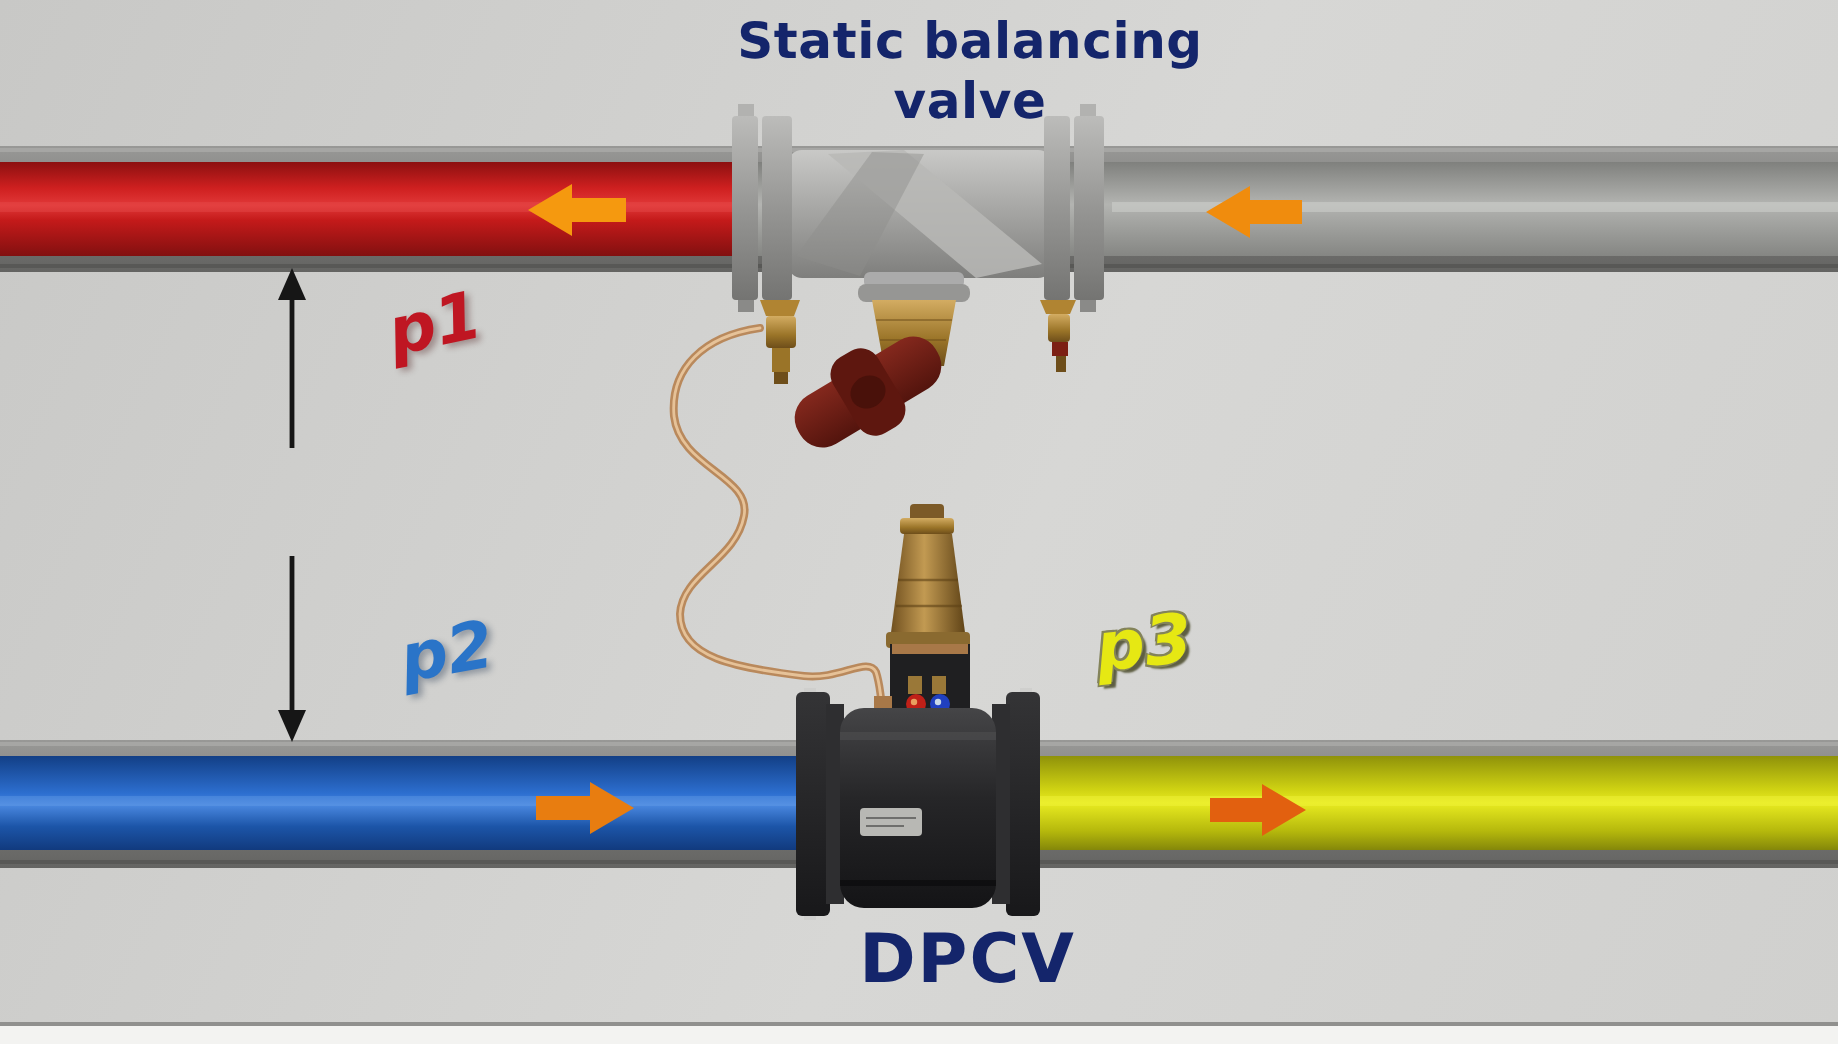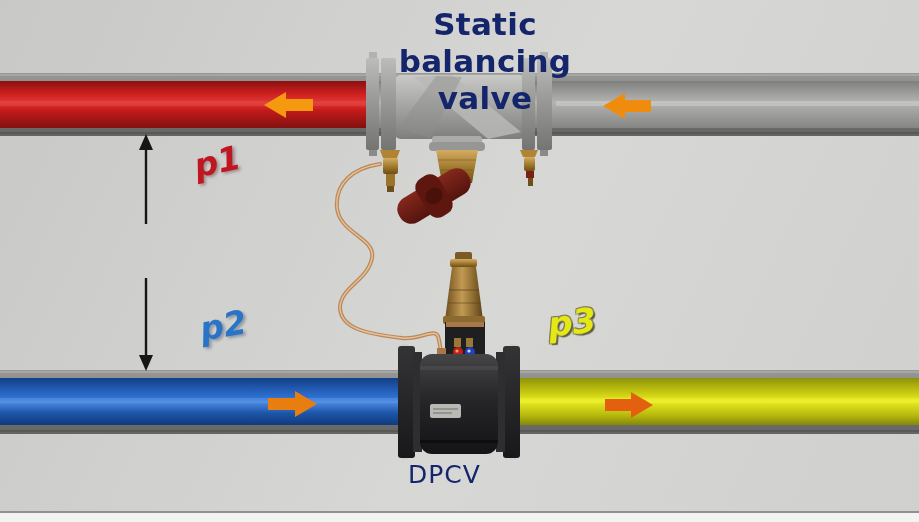--- a/index.html
+++ b/index.html
@@ -5,26 +5,26 @@
   html,body{margin:0;padding:0;background:#e9e9e7;}
   .stage{
     position:relative;width:919px;height:522px;overflow:hidden;
     background:linear-gradient(115deg,#c8c8c6 0%,#d7d7d5 55%,#d0d0ce 100%);
     font-family:"DejaVu Sans",sans-serif;
   }
   .stage svg{position:absolute;left:0;top:0;}
   .txt{position:absolute;white-space:nowrap;}
   .title{
     left:360px;top:6px;width:250px;text-align:center;white-space:normal;
-    font-size:31px;font-weight:bold;line-height:1.2;letter-spacing:.3px;
+    font-size:25px;font-weight:bold;line-height:1.2;letter-spacing:.3px;
     color:var(--title-text,#14256b);
   }
   .dpcv-label{
-    left:408px;top:460px;width:130px;text-align:left;
-    font-size:25px;font-weight:normal;letter-spacing:1px;
+    left:408px;top:460px;width:130px;text-align:right;
+    font-size:34px;font-weight:bold;letter-spacing:1px;
     color:var(--title-text,#14256b);
   }
   .hand{font-weight:bold;font-style:italic;}
   .p1{left:194px;top:142px;font-size:33px;color:var(--label-p1,#bf1622);
       transform:rotate(-12deg);text-shadow:2px 2px 3px rgba(70,20,20,.35);}
   .p2{left:200px;top:306px;font-size:33px;color:var(--label-p2,#2a74c8);
       transform:rotate(-10deg);text-shadow:2px 2px 3px rgba(20,40,70,.35);}
   .p3{left:548px;top:302px;font-size:34px;color:var(--label-p3,#e6e813);
       transform:rotate(-6deg);
       text-shadow:-1px -1px 0 #83835a,1px -1px 0 #83835a,-1px 1px 0 #83835a,2px 2px 1px #5e5e42;}

